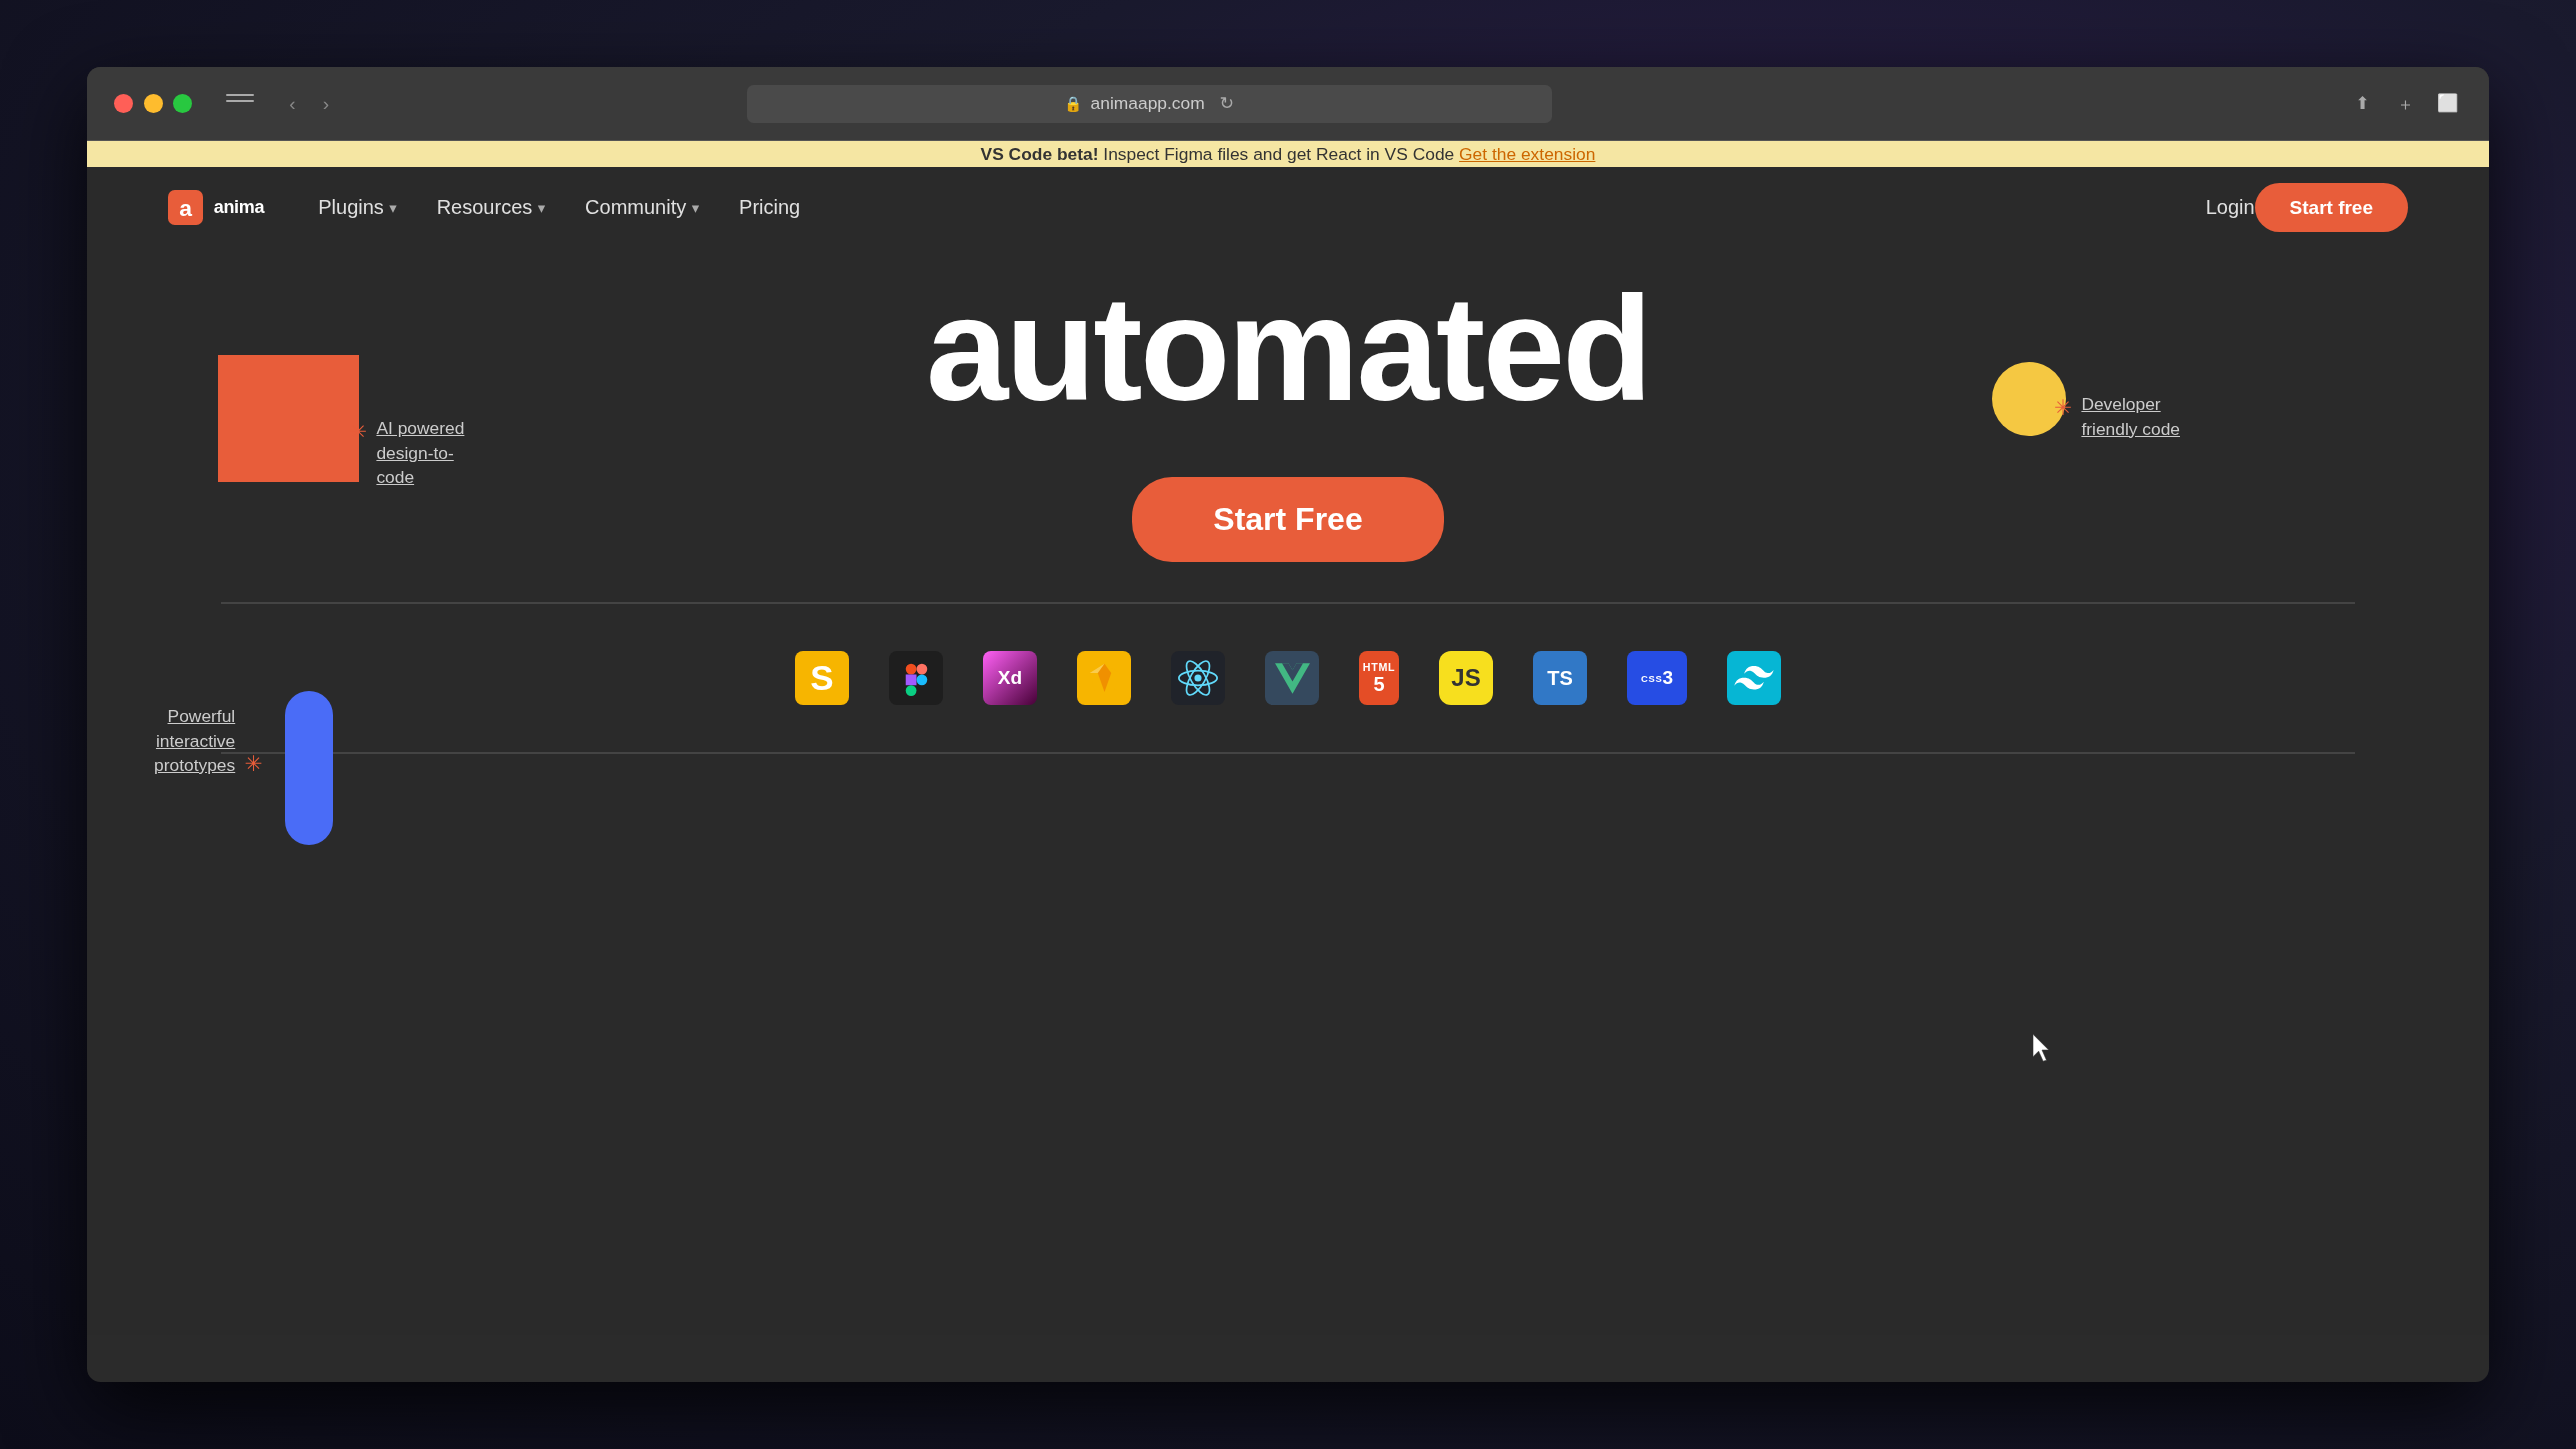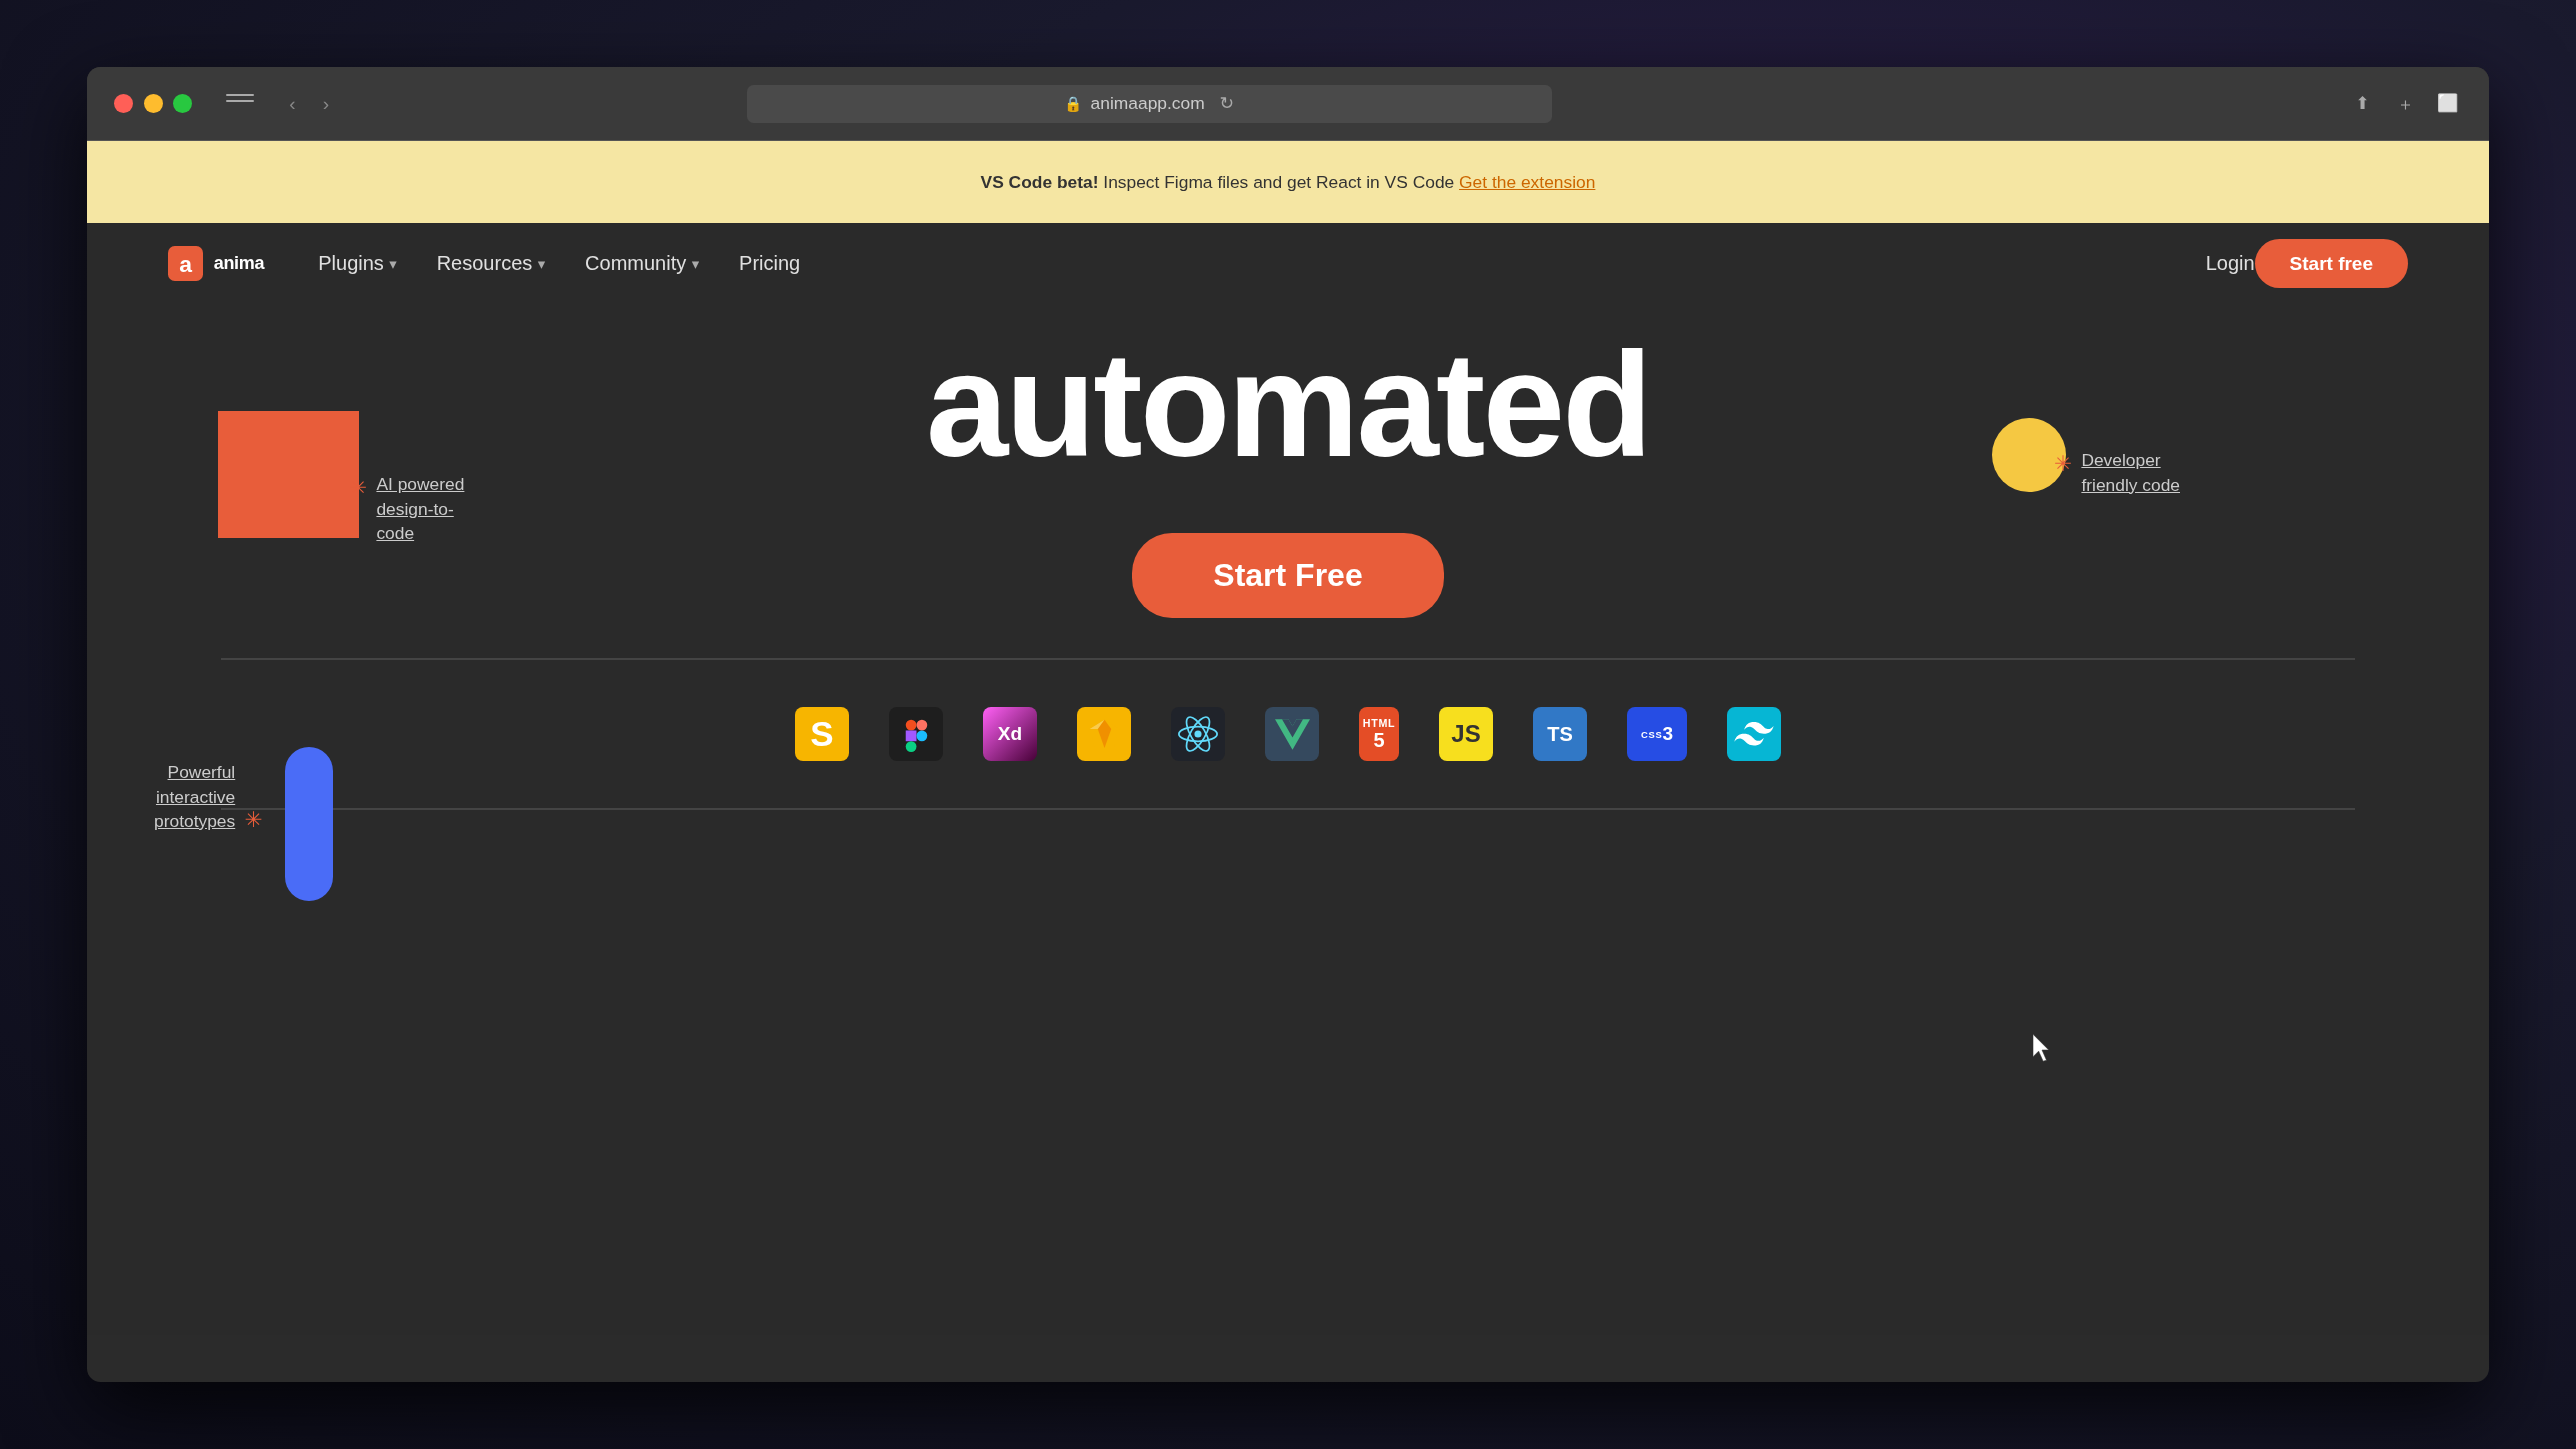--- a/index.html
+++ b/index.html
@@ -131,21 +131,21 @@
       align-items: center;
       justify-content: center;
       cursor: pointer;
     }
 
     
     .announcement-banner {
       background: #f5e6a3;
       color: #333;
       text-align: center;
-      padding: 29px 27px;
+      padding: 1px 27px;
       font-size: 17.4px;
       line-height: 1.4;
     }
 
     .announcement-banner .highlight {
       font-weight: 700;
     }
 
     .announcement-banner a {
       color: #cc6600;
@@ -381,21 +381,21 @@
       align-items: center;
       justify-content: center;
       font-size: 35px;
       font-weight: 800;
       border-radius: 8px;
     }
 
     .tech-icon-sketch { background: #f7b500; color: #fff; }
     .tech-icon-xd { background: #ff61f6; color: #fff; font-size: 24px; }
     .tech-icon-react { background: #20232a; color: #61dafb; font-size: 31px; }
-    .tech-icon-js { background: #f7df1e; color: #333; }
+    .tech-icon-js { background: #f7df1e; color: #333; border-radius: 12px; }
     .tech-icon-ts { background: #3178c6; color: #fff; font-size: 23px; }
     .tech-icon-tailwind { background: #06b6d4; color: #fff; font-size: 29.5px; }
 
     
     .cursor {
       position: absolute;
       bottom: 268px;
       right: 429px;
       width: 27px;
       height: 34px;

